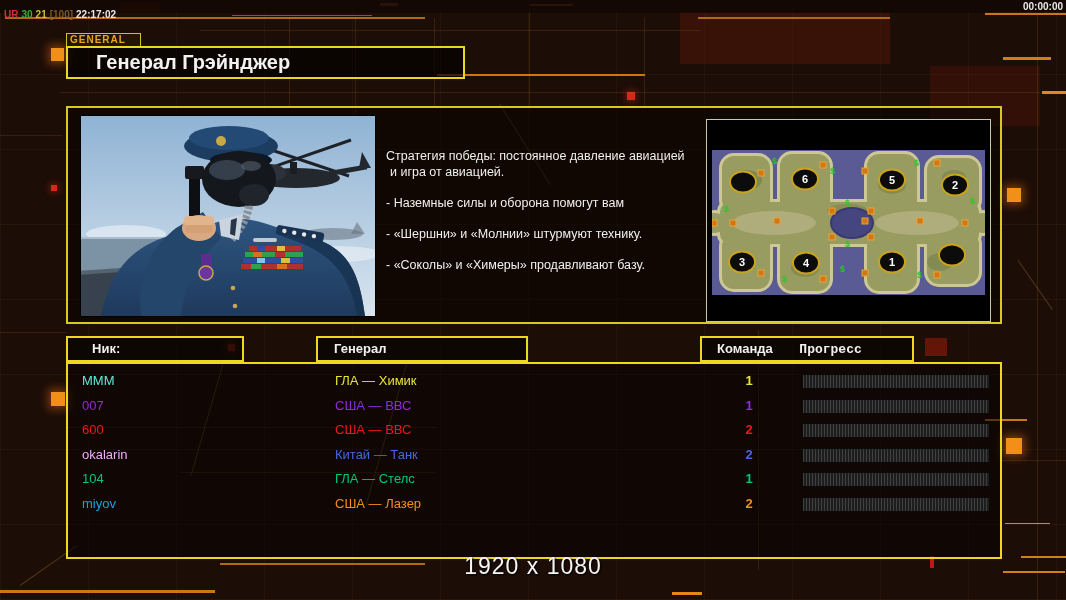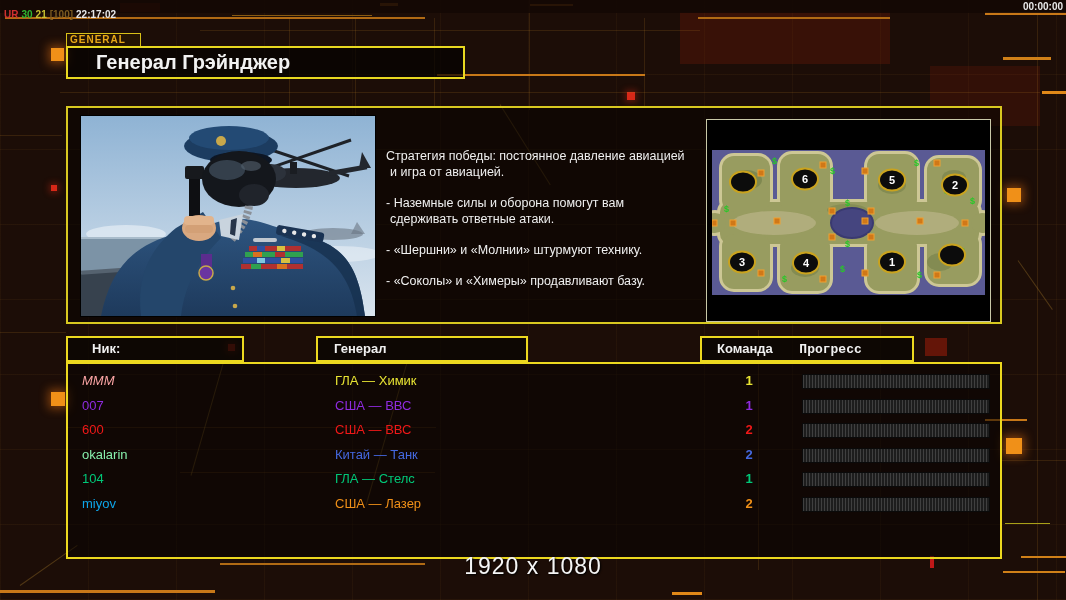--- a/index.html
+++ b/index.html
@@ -244,21 +244,20 @@
     </svg>
   </div>
 
   <div class="strategy">
     <div class="para">
       <div>Стратегия победы: постоянное давление авиацией</div>
       <div style="padding-left:4px;">и игра от авиацией.</div>
     </div>
     <div class="para">
       <div>- Наземные силы и оборона помогут вам</div>
-      <div style="padding-left:4px;">сдерживать ответные атаки.</div>
     </div>
     <div class="para">
       <div>- «Шершни» и «Молнии» штурмуют технику.</div>
     </div>
     <div class="para">
       <div>- «Соколы» и «Химеры» продавливают базу.</div>
     </div>
   </div>
 
   <div class="map-box">
@@ -363,39 +362,39 @@
   <span>Генерал</span>
 </div>
 <div class="hdr-box" style="left:700px;width:195px;padding-left:15px;">
   <span>Команда</span>
   <span style="margin-left:23px;font-family:Liberation Mono, monospace;">Прогресс</span>
 </div>
 
 <div class="table-box">
   <div class="rows-wrap">
     <div class="player-row">
-      <span class="nick" style="color: #fca5a5; font-style: italic;">MMM</span>
+      <span class="nick" style="color: #5eead4;">MMM</span>
       <span class="gen" style="color: rgb(232, 228, 51);">ГЛА — Химик</span>
       <span class="team" style="color: rgb(232, 228, 51);">1</span>
       <div class="bar"></div>
     </div>
     <div class="player-row">
       <span class="nick" style="color: rgb(143, 43, 224);">007</span>
       <span class="gen" style="color: rgb(143, 43, 224);">США — ВВС</span>
       <span class="team" style="color: rgb(143, 43, 224);">1</span>
       <div class="bar"></div>
     </div>
     <div class="player-row">
       <span class="nick" style="color: rgb(240, 24, 24);">600</span>
       <span class="gen" style="color: rgb(240, 24, 24);">США — ВВС</span>
       <span class="team" style="color: rgb(240, 24, 24);">2</span>
       <div class="bar"></div>
     </div>
     <div class="player-row">
-      <span class="nick" style="color: #86efac;">okalarin</span>
+      <span class="nick" style="color: #f0abfc;">okalarin</span>
       <span class="gen" style="color: rgb(68, 104, 224);">Китай — Танк</span>
       <span class="team" style="color: rgb(68, 104, 224);">2</span>
       <div class="bar"></div>
     </div>
     <div class="player-row">
       <span class="nick" style="color: rgb(0, 200, 120);">104</span>
       <span class="gen" style="color: rgb(0, 200, 120);">ГЛА — Стелс</span>
       <span class="team" style="color: rgb(0, 200, 120);">1</span>
       <div class="bar"></div>
     </div>

